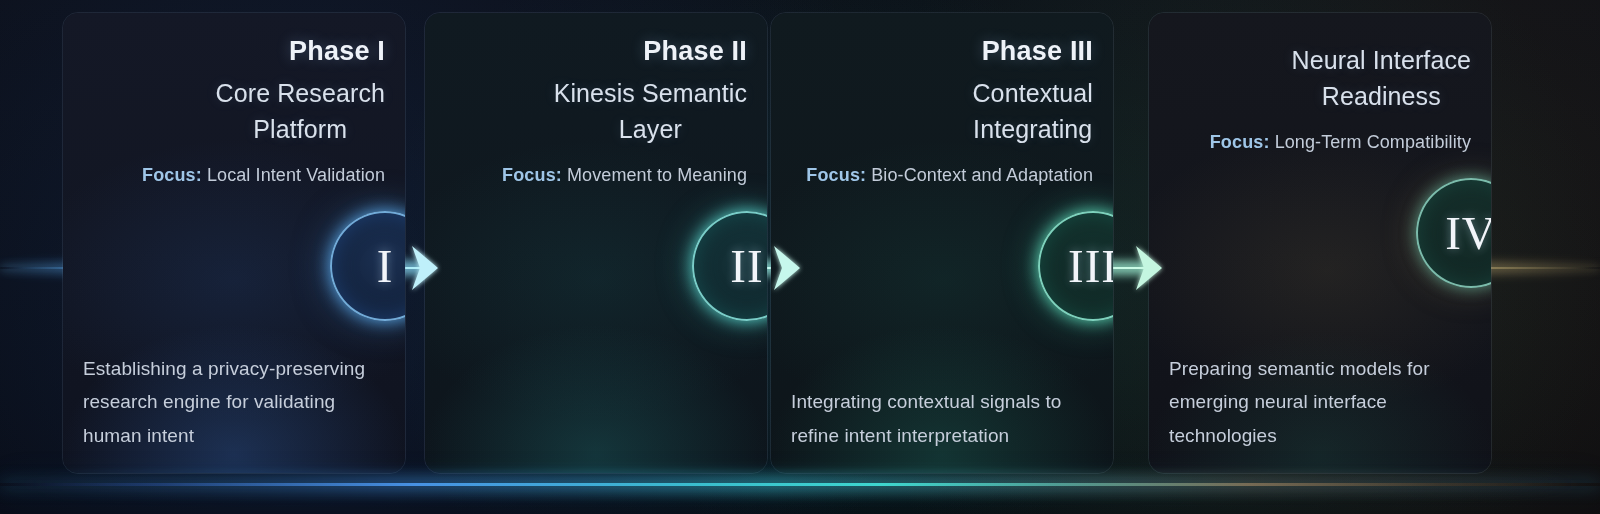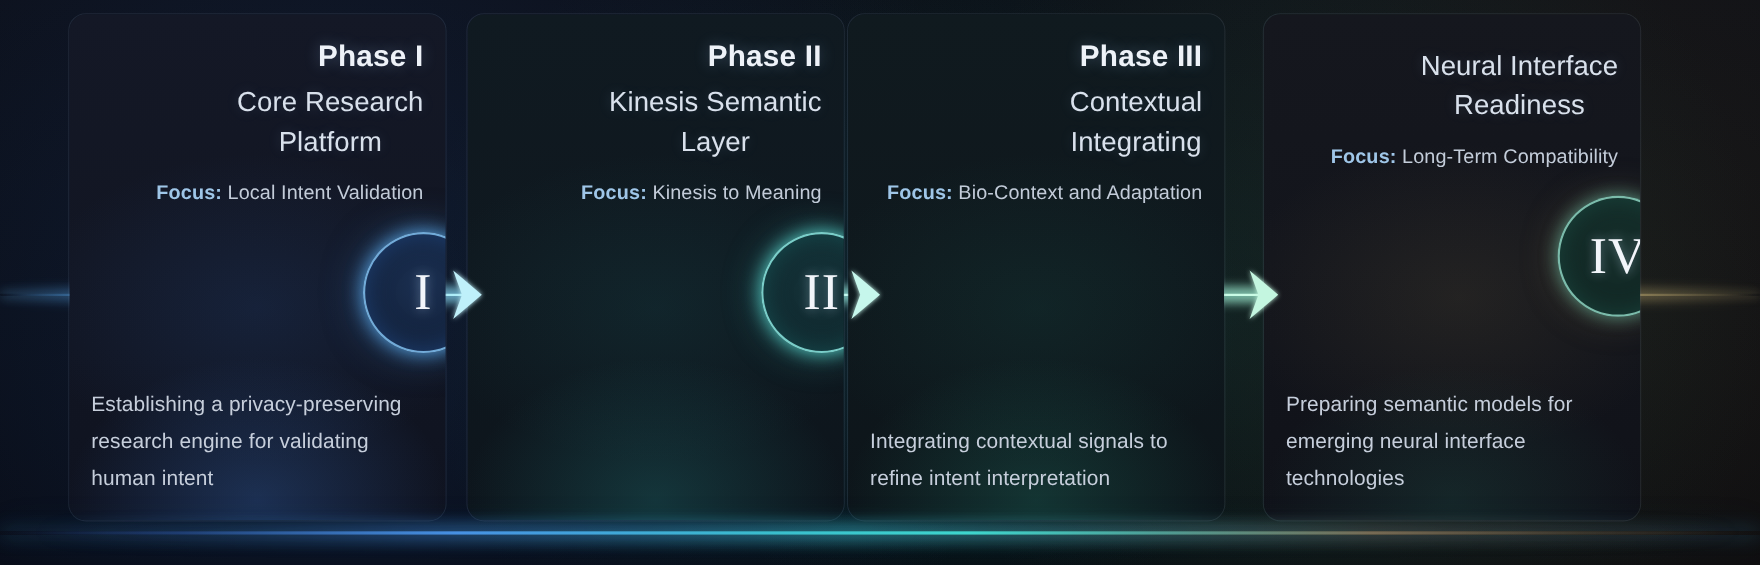--- a/index.html
+++ b/index.html
@@ -261,21 +261,21 @@
            radial-gradient(ellipse 300px 200px at 50% 58%, rgba(28,92,96,0.20) 0%, rgba(14,20,26,0) 70%),
            linear-gradient(180deg, #101a21 0%, #0f181f 48%, #0d151c 100%);"></div>
     <div class="card-inner">
       <div class="phase-label">Phase II</div>
       <div class="phase-title">
         <span>Kinesis Semantic</span><br>
         <span>Layer</span>
       </div>
       <div class="focus-row">
         <span class="focus-key">Focus:</span>
-        <span class="focus-val">Kinesis to Meaning</span>
+        <span class="focus-val">Movement to Meaning</span>
       </div>
       <div class="badge-zone">
         <div class="badge">
           <div class="ring" style="background:radial-gradient(circle at 50% 42%, #15343a 0%, #112a30 58%, #0e2128 100%);
                       border:2px solid rgba(140,235,228,0.85);
                       box-shadow:0 0 16px rgba(95,225,215,0.85), 0 0 36px rgba(60,180,175,0.45), inset 0 0 22px rgba(30,110,110,0.55);"></div>
           <div class="numeral">II</div>
         </div>
       </div>
     </div>
@@ -288,20 +288,28 @@
            linear-gradient(180deg, #101a1f 0%, #0f181d 48%, #0d151a 100%);"></div>
     <div class="card-inner">
       <div class="phase-label">Phase III</div>
       <div class="phase-title">
         <span>Contextual</span><br>
         <span>Integrating</span>
       </div>
       <div class="focus-row">
         <span class="focus-key">Focus:</span>
         <span class="focus-val">Bio-Context and Adaptation</span>
+      </div>
+      <div class="badge-zone">
+        <div class="badge">
+          <div class="ring" style="background:radial-gradient(circle at 50% 42%, #14332f 0%, #112a27 58%, #0e211f 100%);
+                      border:2px solid rgba(145,240,215,0.85);
+                      box-shadow:0 0 16px rgba(100,230,195,0.85), 0 0 36px rgba(60,185,155,0.45), inset 0 0 22px rgba(30,110,95,0.55);"></div>
+          <div class="numeral">III</div>
+        </div>
       </div>
       <div class="desc">Integrating contextual signals to refine intent interpretation</div>
     </div>
   </div>
 
   <div class="card" style="left:1148px;">
     <div class="card-bg" style="background:
            radial-gradient(ellipse 240px 170px at 50% 96%, rgba(40,110,96,0.22) 0%, rgba(16,18,22,0) 72%),
            radial-gradient(ellipse 300px 200px at 52% 56%, rgba(112,98,64,0.18) 0%, rgba(16,18,22,0) 70%),
            linear-gradient(180deg, #15171e 0%, #13151c 48%, #101219 100%);"></div>

